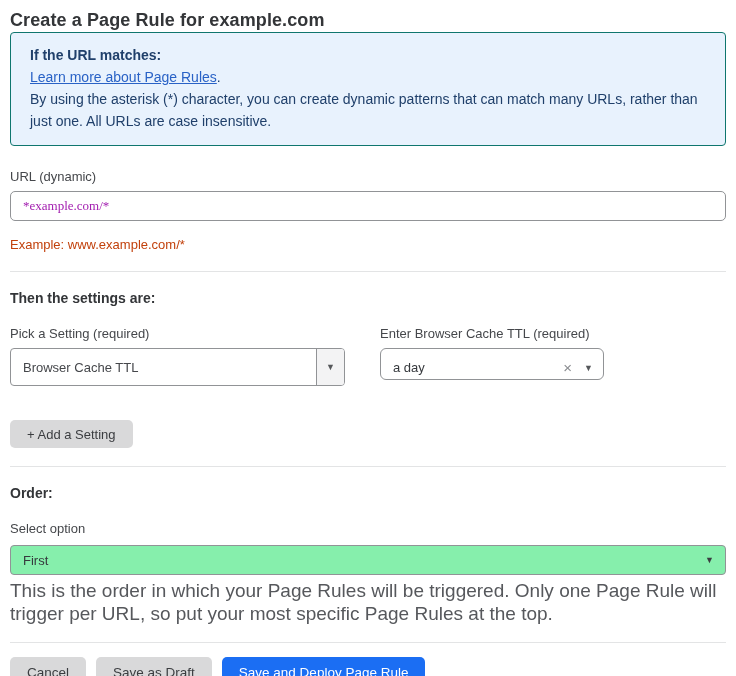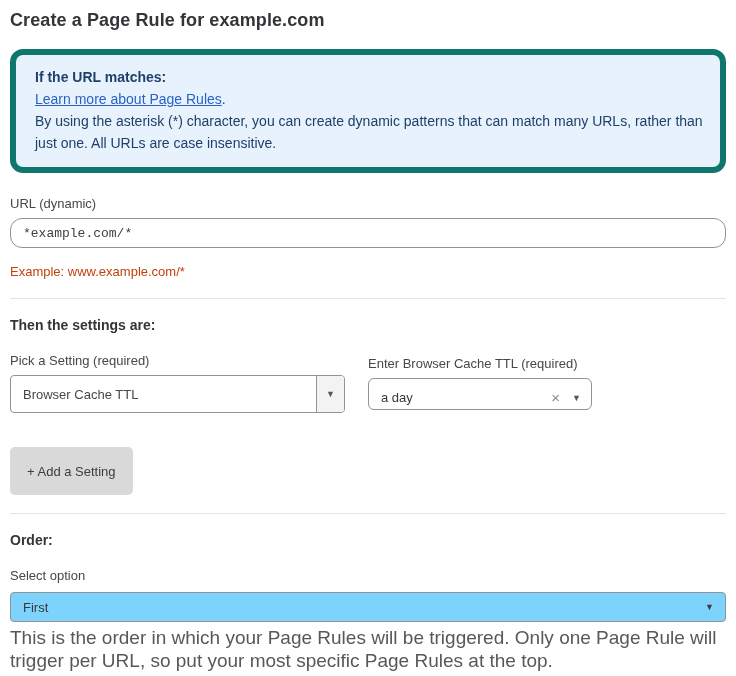--- a/index.html
+++ b/index.html
@@ -10,28 +10,27 @@
     height: 676px;
     overflow: hidden;
   }
   .container { padding: 8px 10px 0 10px; width: 736px; }
 
   .page-title {
     font-size: 18px;
     font-weight: 700;
     color: #333538;
     line-height: 24px;
-    margin-bottom: 17px;
     letter-spacing: .1px;
   }
 
   .info-box {
     background: #e8f2fd;
-    border: 6px solid #0f766e;
-    border-radius: 13px;
+    border: 1px solid #0f766e;
+    border-radius: 4px;
     padding: 11px 9px 13px 19px;
     color: #20406b;
     font-size: 14px;
     line-height: 22px;
     margin-bottom: 23px;
   }
   .info-box .info-heading { font-weight: 700; }
   .info-link {
     color: #2962c6;
     text-decoration: underline;
@@ -42,25 +41,25 @@
     font-size: 13px;
     color: #45474b;
     margin-bottom: 7px;
     line-height: 15px;
   }
 
   .text-input {
     width: 100%;
     height: 30px;
     border: 1px solid #919396;
-    border-radius: 12px;
+    border-radius: 5px;
     padding: 0 12px;
-    font-family: Liberation Mono, monospace;
-    font-size: 13px;
-    color: #404040;
+    font-family: Liberation Serif, serif;
+    font-size: 13px;
+    color: #a21caf;
     background: #fff;
     outline: none;
   }
 
   .helper-text {
     font-size: 13px;
     color: #c2410c;
     margin-top: 16px;
     line-height: 16px;
   }
@@ -71,21 +70,21 @@
     margin: 18px 0;
   }
 
   .section-heading {
     font-size: 14px;
     font-weight: 700;
     color: #333538;
     margin-bottom: 20px;
   }
 
-  .settings-row { display: flex; gap: 23px; align-items: center; }
+  .settings-row { display: flex; gap: 35px; }
   .col-pick { width: 335px; }
   .col-ttl { width: 224px; }
 
   .select-classic {
     display: flex;
     align-items: stretch;
     height: 38px;
     border: 1px solid #919396;
     border-radius: 4px;
     background: #fff;
@@ -148,29 +147,29 @@
     border-radius: 5px;
     font-family: "Liberation Sans", sans-serif;
     font-size: 13.5px;
     cursor: pointer;
     white-space: nowrap;
   }
   .btn-gray { background: #d9d9da; color: #3b3d40; }
   .btn-blue { background: #1b6ef3; color: #ffffff; }
 
   .add-setting-wrap { margin-top: 34px; }
-  .btn-add { height: 48px; font-size: 13px; }
+  .btn-add { height: 28px; font-size: 13px; }
 
   .select-full {
     display: flex;
     align-items: center;
     height: 30px;
     border: 1px solid #919396;
     border-radius: 4px;
-    background: #7dd3fc;
+    background: #86efac;
     padding: 0 11px 0 12px;
     cursor: pointer;
     margin-top: 9px;
   }
   .select-full .full-value { flex: 1; font-size: 13px; color: #36393d; }
   .select-full .caret { color: #3b3d40; font-size: 9px; }
 
   .order-helper {
     font-size: 19px;
     color: #56585c;

